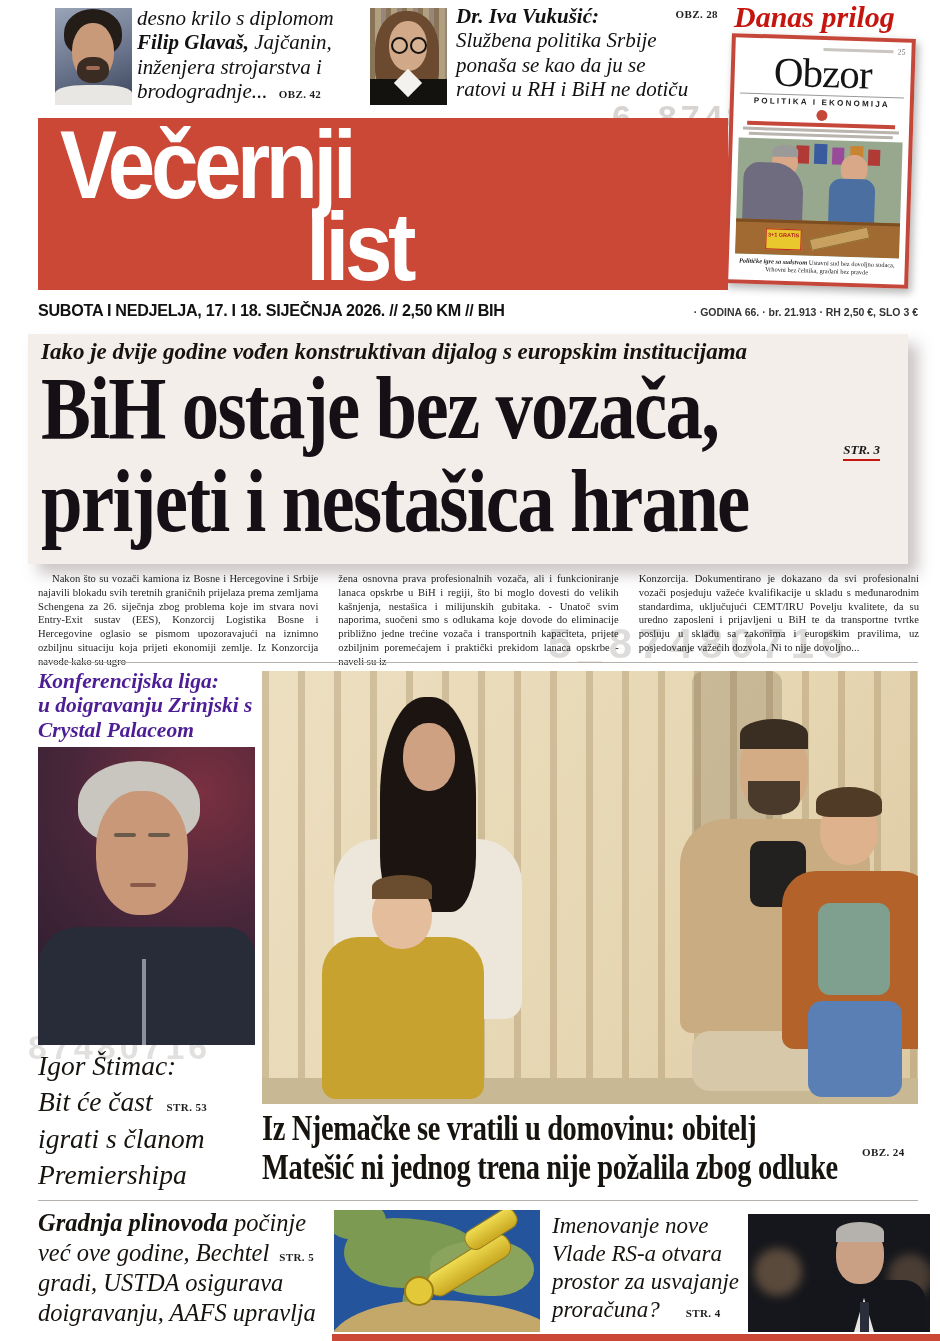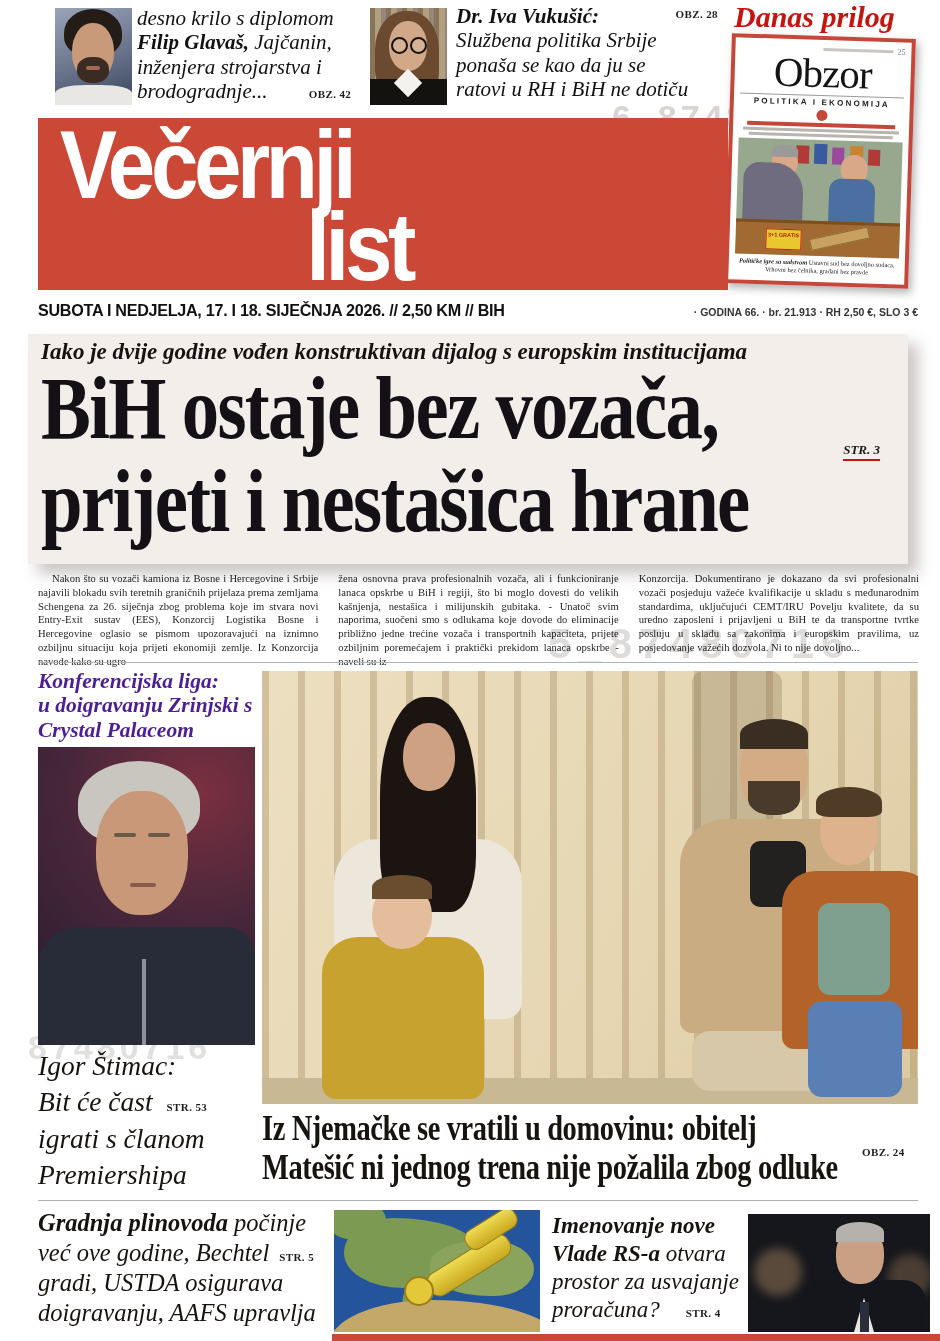--- a/index.html
+++ b/index.html
@@ -150,21 +150,21 @@
   .p-map .land2{left:96px;top:30px;width:104px;height:56px;background:#8aa45e;border-radius:55% 45% 40% 60%/45% 55% 50% 50%;}
   .p-map .land3{left:-8px;top:-10px;width:60px;height:40px;background:#7d9a52;border-radius:50%;}
   .p-map .africa{left:-6px;bottom:-26px;width:230px;height:58px;background:#c3a86a;border-radius:45% 55% 0 0/80% 70% 0 0;}
   .p-map .it{left:72px;top:62px;width:14px;height:36px;background:#7d9a52;border-radius:40%;transform:rotate(24deg);}
   .p-map .pipe1{left:88px;top:42px;width:92px;height:24px;background:linear-gradient(#efdc52,#c9a820);
       border-radius:12px;transform:rotate(-32deg);border:1px solid #9a7d14;}
   .p-map .pipe2{left:128px;top:8px;width:56px;height:20px;background:linear-gradient(#efdc52,#c9a820);
       border-radius:10px;transform:rotate(-32deg);border:1px solid #9a7d14;}
   .p-map .flange{left:70px;top:66px;width:26px;height:26px;background:#e3c93a;border:2px solid #9a7d14;border-radius:50%;}
   .rs-txt{left:552px;top:1212px;font-style:italic;font-size:23px;line-height:1.22;color:#16120e;}
-  .rs-txt b{font-weight:700;font-style:italic;}
+  .rs-txt b{font-weight:400;font-style:italic;}
   .rs-txt .pg{font-size:11px;margin-left:26px;}
   .p-rsman{left:748px;top:1214px;width:182px;height:118px;background:#16171c;}
   .p-rsman .blur1{left:6px;top:34px;width:48px;height:48px;background:#5a4a3c;border-radius:50%;filter:blur(5px);}
   .p-rsman .blur2{left:140px;top:40px;width:44px;height:44px;background:#4a3e34;border-radius:50%;filter:blur(5px);}
   .p-rsman .suit{left:52px;bottom:0;width:126px;height:52px;background:#14161c;border-radius:22px 22px 0 0;}
   .p-rsman .shirt{left:106px;bottom:0;width:20px;height:34px;background:#e8e6e0;clip-path:polygon(50% 0,100% 100%,0 100%);}
   .p-rsman .tie{left:112px;bottom:0;width:9px;height:30px;background:#2a2e3a;}
   .p-rsman .head{left:88px;top:12px;width:48px;height:58px;background:#c9a084;border-radius:46%;}
   .p-rsman .hair{left:88px;top:8px;width:48px;height:20px;background:#b5b2ad;border-radius:50% 50% 0 0;}
   .red-bar{left:332px;top:1334px;width:608px;height:7px;background:var(--masthead-red,#cb4836);}
@@ -189,21 +189,21 @@
     <div class="face"></div>
     <div class="beard"></div>
     <div class="mouth"></div>
     <div class="shirt"></div>
   </div>
   <div class="abs teaser-txt" style="left:137px;top:6px;width:218px;">
     <div>desno krilo s diplomom</div>
     <div><b>Filip Glavaš,</b><span> Jajčanin,</span></div>
     <div>inženjera strojarstva i</div>
     <div><span>brodogradnje...</span>
-      <span class="pg" style="margin-left:36px;">OBZ. 42</span></div>
+      <span class="pg" style="margin-left:6px;">OBZ. 42</span></div>
   </div>
 
   <div class="ph p-vukusic" style="left:370px;top:8px;width:77px;height:97px;">
     <div class="hair"></div>
     <div class="face"></div>
     <div class="gl1"></div>
     <div class="gl2"></div>
     <div class="top"></div>
     <div class="collar"></div>
   </div>

